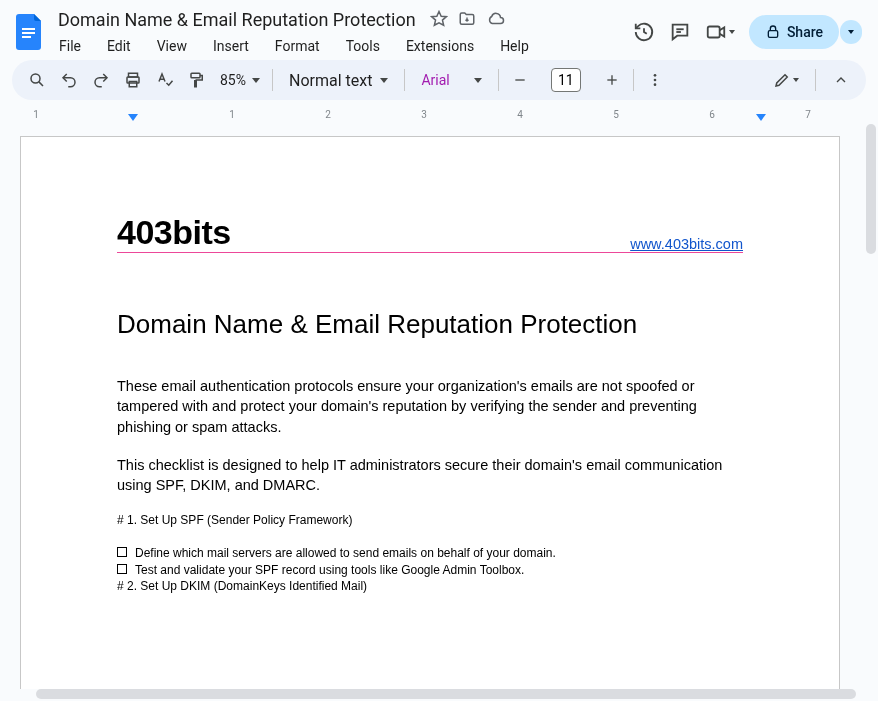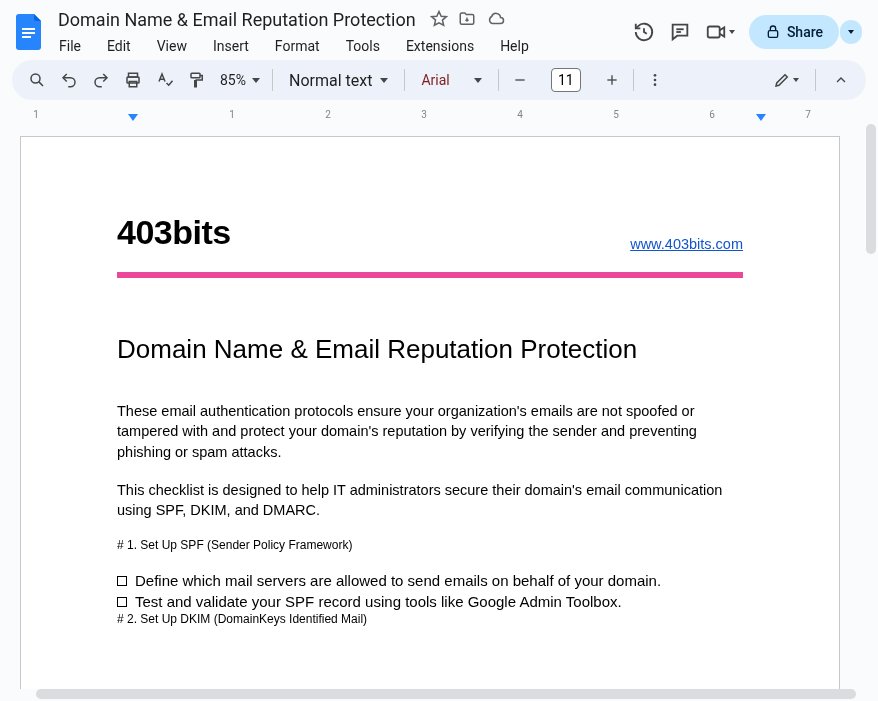--- a/index.html
+++ b/index.html
@@ -23,45 +23,45 @@
 .share-wrap { display: flex; align-items: center; gap: 1px; }
 .share-drop { background: #c2e7ff; border-radius: 40px; padding: 10px 8px; cursor: pointer; color: #001d35; display:flex; align-items:center; }
 
 
 .toolbar-wrap { padding: 4px 12px 8px 12px; }
 .toolbar { background: #edf2fa; border-radius: 24px; height: 40px; display: flex; align-items: center; padding: 0 10px; gap: 2px; }
 .tb-btn { width: 30px; height: 30px; display: flex; align-items: center; justify-content: center; color: #444746; cursor: pointer; border-radius: 4px; }
 .tb-sep { width: 1px; height: 22px; background: #c7c7c7; margin: 0 4px; }
 .tb-zoom { display: flex; align-items: center; gap: 6px; font-size: 14px; color: #1f1f1f; padding: 0 6px; cursor: pointer; }
 .tb-style { display: flex; align-items: center; gap: 8px; font-size: 16px; color: #1f1f1f; padding: 0 10px; cursor: pointer; min-width: 100px; }
-.tb-font { display: flex; align-items: center; gap: 24px; font-size: 14px; color: #7f1d1d; padding: 0 10px; cursor: pointer; min-width: 70px; }
+.tb-font { display: flex; align-items: center; gap: 24px; font-size: 14px; color: #a21caf; padding: 0 10px; cursor: pointer; min-width: 70px; }
 .tb-size-group { display: flex; align-items: center; gap: 16px; }
 .tb-size-box { border: 1px solid #747775; border-radius: 4px; width: 30px; height: 24px; display: flex; align-items: center; justify-content: center; font-size: 14px; background: #fff; }
 .tb-right { margin-left: auto; display: flex; align-items: center; gap: 6px; }
 .edit-mode { display: flex; align-items: center; gap: 2px; cursor: pointer; color: #444746; padding: 0 6px; }
 .chevron-up { width: 30px; height: 30px; display:flex; align-items:center; justify-content:center; cursor:pointer; color:#444746; }
 
 
 .ruler { height: 16px; position: relative; margin: 0 16px 0 16px; font-size: 10px; color: #80868b; }
 .ruler-track { position: absolute; left: 0; right: 0; top: 0; height: 14px; }
 .ruler-num { position: absolute; top: 1px; transform: translateX(-50%); font-size:10px; }
 .ruler-marker-left { position: absolute; top: 6px; }
 .ruler-marker-right { position: absolute; top: 6px; }
 .marker-tri-down { width:0; height:0; border-left:5px solid transparent; border-right:5px solid transparent; border-top:7px solid #2684fc; }
 
 
 .canvas-area { position: absolute; top: 124px; left: 0; right: 12px; bottom: 12px; overflow: hidden; }
 .page { position: absolute; left: 20px; top: 12px; width: 820px; min-height: 1060px; background: #fff; border: 1px solid #c7c7c7; padding: 64px 96px; font-family: Arial, sans-serif; color: #000; }
-.page .brand-row { display:flex; justify-content: space-between; align-items: flex-end; border-bottom: 6px solid #ec4899; padding-bottom: 20px; margin-bottom: 56px; }
+.page .brand-row { display:flex; justify-content: space-between; align-items: flex-end; border-bottom: 1px solid #ec4899; margin-bottom: 56px; }
 .page .brand { font-size: 34px; font-weight: 700; font-family: Arial, sans-serif; letter-spacing:-0.5px; }
 .page .brand-link { color: #1155cc; text-decoration: underline; font-size: 14.5px; margin-top: 35px; }
 .page h1 { font-size: 26px; font-weight: 400; margin-bottom: 36px; color: #000; }
 .page p { font-size: 14.5px; line-height: 1.4; margin-bottom: 18px; }
 .page .section-h { font-size: 12px; font-weight: 400; margin-bottom: 18px; }
-.page .check-item { font-size: 15px; line-height: 1.4; }
+.page .check-item { font-size: 12px; line-height: 1.4; }
 .checkbox-sym { display:inline-block; width:10px; height:10px; border:1px solid #000; margin-right: 8px; position:relative; top:0px; }
 
 
 .vscroll { position:absolute; right:2px; top:124px; bottom:14px; width:10px; background:transparent; }
 .vscroll-thumb { position:absolute; top:0; width:10px; height:130px; background:#dadce0; border-radius:5px; }
 .hscroll { position:absolute; left:16px; right:16px; bottom:2px; height:10px; }
 .hscroll-thumb { position:absolute; left:20px; width:820px; height:10px; background:#dadce0; border-radius:5px; }
 
 
 .tri-down { display:inline-block; width:0; height:0; border-left:4px solid transparent; border-right:4px solid transparent; border-top:5px solid #444746; }

